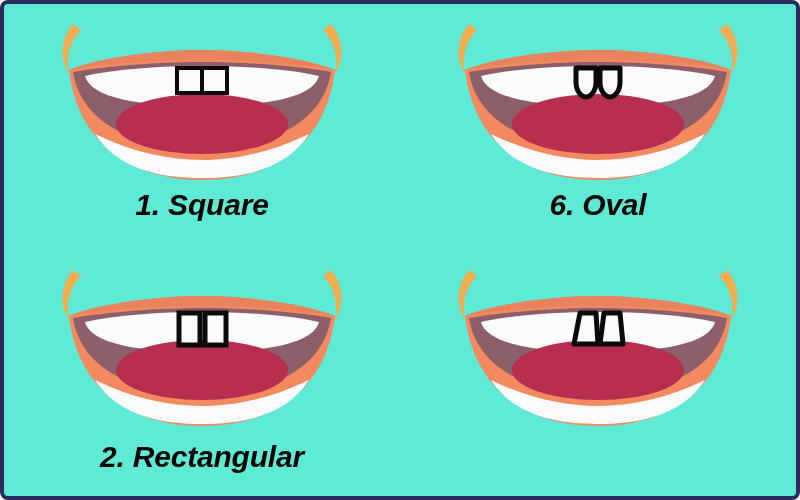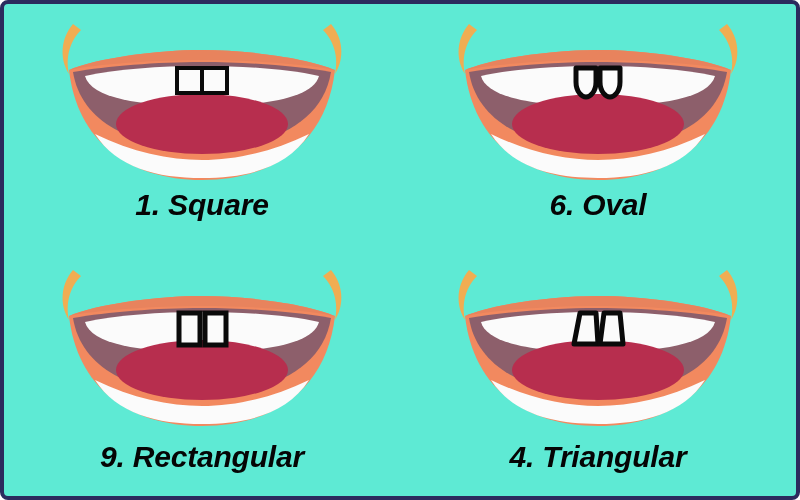--- a/index.html
+++ b/index.html
@@ -121,36 +121,35 @@
         <path d="M36 60 C70 54 120 50 165 50 C210 50 260 54 294 60 C286 110 235 136 165 136 C95 136 44 110 36 60 Z" fill="#8d5f6b"></path>
         <path d="M48 64 C80 57 122 54 165 54 C208 54 250 57 282 64 C276 86 228 94 165 94 C102 94 54 86 48 64 Z" fill="#fbfbfb"></path>
         <ellipse cx="165" cy="112" rx="86" ry="30" fill="#b72e4e"></ellipse>
         <path d="M58 122 C95 140 132 148 165 148 C198 148 235 140 272 122 C250 156 210 166 165 166 C120 166 80 156 58 122 Z" fill="#fbfbfb"></path>
 
         <g>
           <rect x="142" y="55" width="21" height="32" fill="#fbfbfb" stroke="#0a0a0a" stroke-width="5"></rect>
           <rect x="168" y="55" width="21" height="32" fill="#fbfbfb" stroke="#0a0a0a" stroke-width="5"></rect>
         </g>
       </svg>
-      <div class="panel-label">9. Rectangular</div>
+      <div class="panel-label">2. Rectangular</div>
     </div>
 
     <div class="panel panel-row2">
       <svg class="mouth-figure" viewBox="0 0 330 180" aria-hidden="true">
         <path d="M36 12 C24 26 22 46 32 62 C28 44 34 28 44 18 Z" fill="#f0ad52"></path>
         <path d="M294 12 C306 26 308 46 298 62 C302 44 296 28 286 18 Z" fill="#f0ad52"></path>
         <path d="M32 58 C60 46 120 38 165 38 C210 38 270 46 298 58 C290 128 240 168 165 168 C90 168 40 128 32 58 Z" fill="#f2895f"></path>
         <path d="M32 58 C60 46 120 38 165 38 C210 38 270 46 298 58 C270 52 212 48 165 48 C118 48 60 52 32 58 Z" fill="#e8835d"></path>
         <path d="M36 60 C70 54 120 50 165 50 C210 50 260 54 294 60 C286 110 235 136 165 136 C95 136 44 110 36 60 Z" fill="#8d5f6b"></path>
         <path d="M48 64 C80 57 122 54 165 54 C208 54 250 57 282 64 C276 86 228 94 165 94 C102 94 54 86 48 64 Z" fill="#fbfbfb"></path>
         <ellipse cx="165" cy="112" rx="86" ry="30" fill="#b72e4e"></ellipse>
         <path d="M58 122 C95 140 132 148 165 148 C198 148 235 140 272 122 C250 156 210 166 165 166 C120 166 80 156 58 122 Z" fill="#fbfbfb"></path>
 
         <g>
           <path d="M147 55 H163 L165 86 H141 Z" fill="#fbfbfb" stroke="#0a0a0a" stroke-width="5" stroke-linejoin="round"></path>
           <path d="M171 55 H187 L190 86 H167 Z" fill="#fbfbfb" stroke="#0a0a0a" stroke-width="5" stroke-linejoin="round"></path>
         </g>
       </svg>
-      <div class="panel-label">4. Triangular</div>
     </div>
 
   </div>
 </div>
 
 </body></html>

